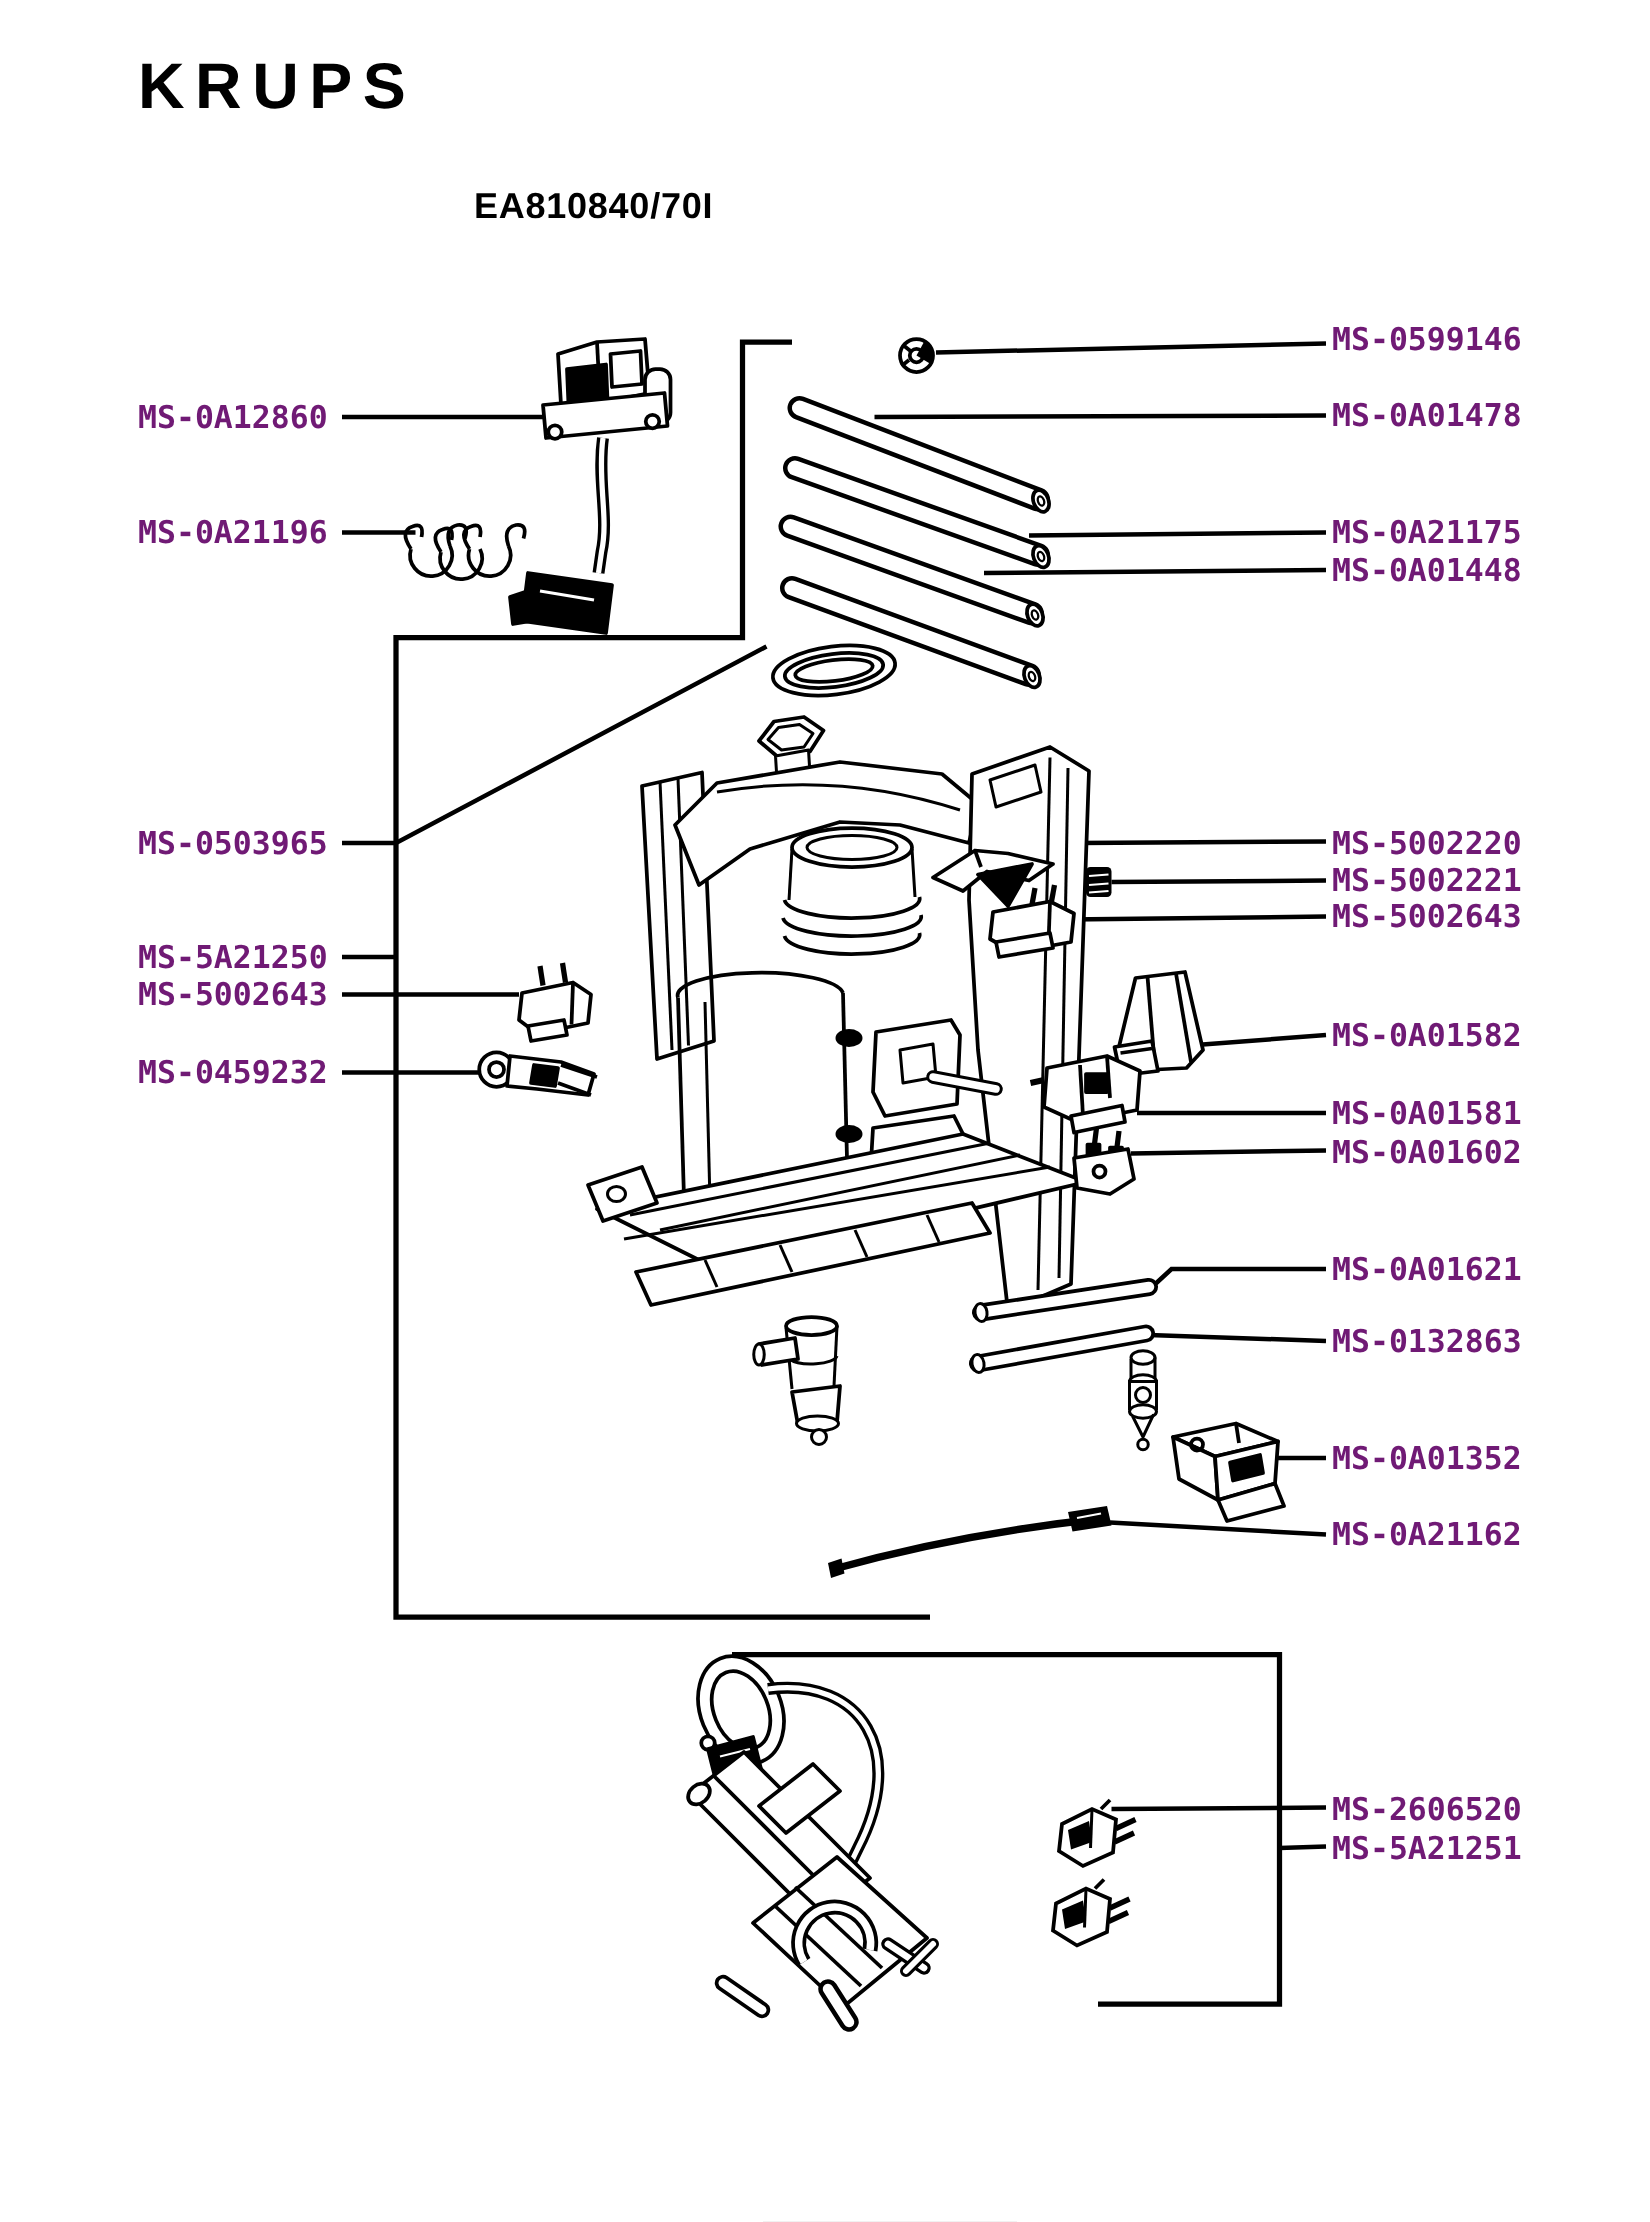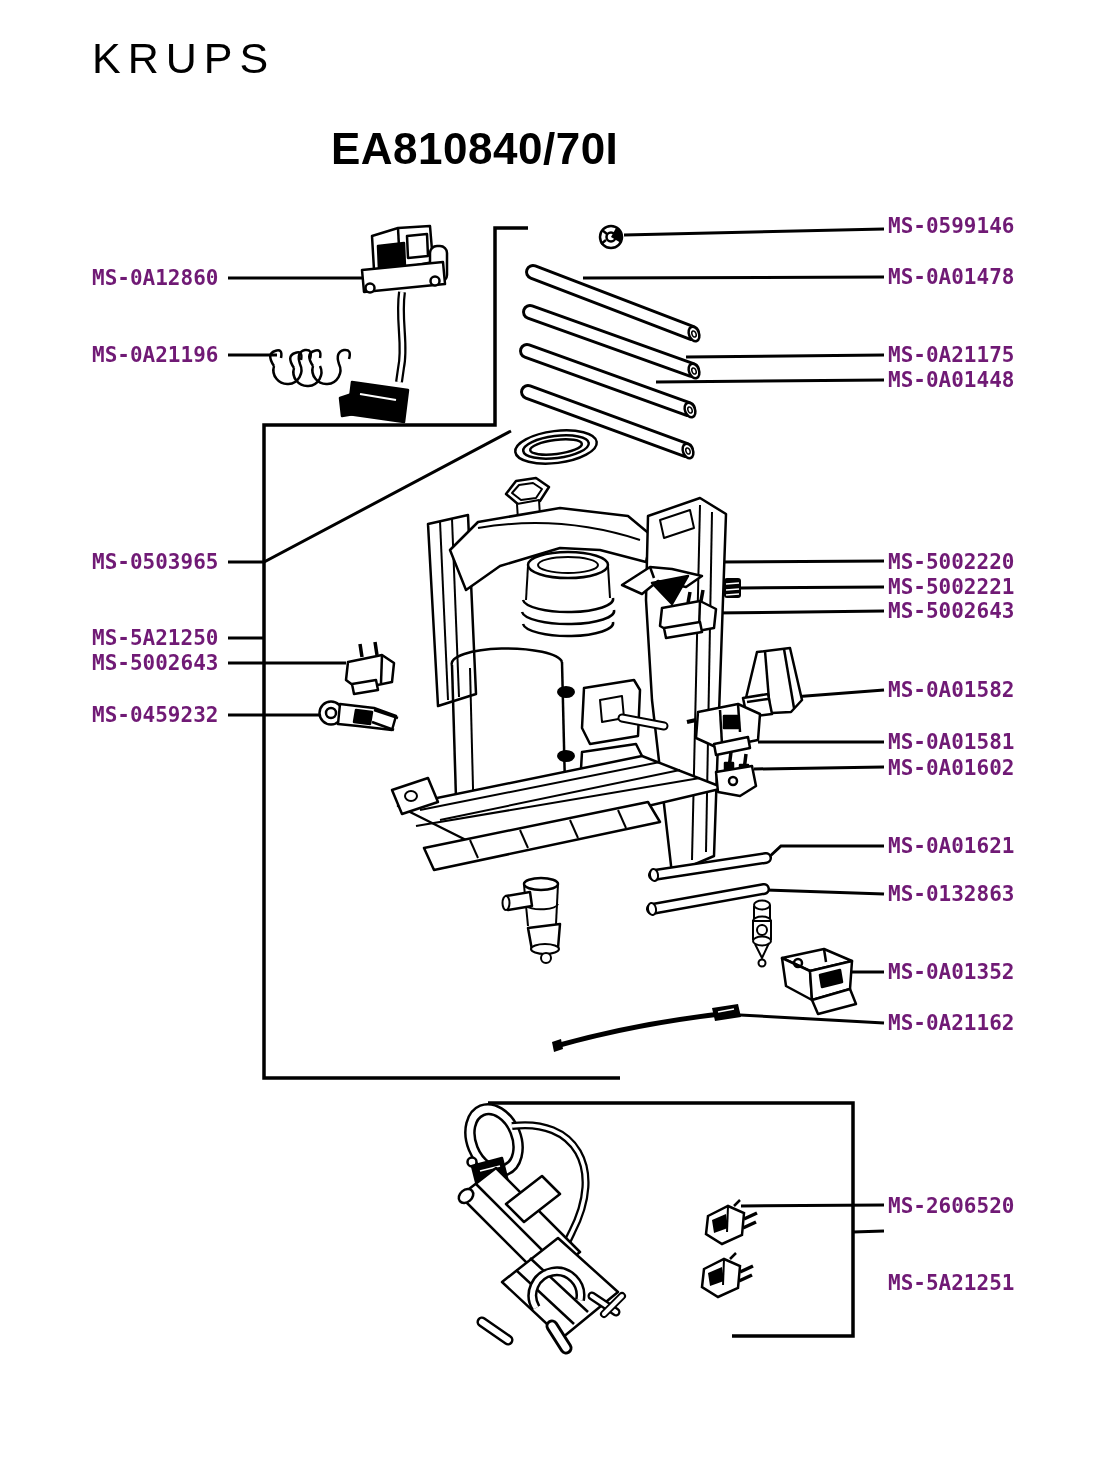--- a/index.html
+++ b/index.html
@@ -1,21 +1,21 @@
 <!DOCTYPE html>
 <html><head>
 <meta charset="utf-8">
 <style>
   html,body{margin:0;padding:0;background:#e8e8e8;}
   #page{position:relative;width:1100px;height:1481px;background:#ffffff;overflow:hidden;
         font-family:"DejaVu Sans Mono", monospace;}
   #brand{position:absolute;left:92px;top:34px;font-family:"Liberation Sans",sans-serif;
-         font-size:43px;font-weight:400;letter-spacing:7px;color:#000;}
-  #doc-title{position:absolute;left:331px;top:124px;font-family:"Liberation Sans",sans-serif;
-         font-size:44px;font-weight:700;color:#000;letter-spacing:0.5px;}
+         font-size:43px;font-weight:700;letter-spacing:7px;color:#000;}
+  #doc-title{position:absolute;left:316px;top:124px;font-family:"Liberation Sans",sans-serif;
+         font-size:24px;font-weight:700;color:#000;letter-spacing:0.5px;}
   .lbl{position:absolute;font:bold 21px "DejaVu Sans Mono",monospace;color:#701a75;
        white-space:nowrap;line-height:22px;letter-spacing:0px;}
   .lbl.left{left:92px;}
   .lbl.right{left:888px;}
   svg{position:absolute;left:0;top:0;}
   svg *{vector-effect:non-scaling-stroke;}
 </style>
 </head>
 <body>
 
@@ -39,21 +39,21 @@
   <div class="lbl right" style="top:576px">MS-5002221</div>
   <div class="lbl right" style="top:600px">MS-5002643</div>
   <div class="lbl right" style="top:679px">MS-0A01582</div>
   <div class="lbl right" style="top:731px">MS-0A01581</div>
   <div class="lbl right" style="top:757px">MS-0A01602</div>
   <div class="lbl right" style="top:835px">MS-0A01621</div>
   <div class="lbl right" style="top:883px">MS-0132863</div>
   <div class="lbl right" style="top:961px">MS-0A01352</div>
   <div class="lbl right" style="top:1012px">MS-0A21162</div>
   <div class="lbl right" style="top:1195px">MS-2606520</div>
-  <div class="lbl right" style="top:1272px">MS-5A21251</div>
+  <div class="lbl right" style="top:1221px">MS-5A21251</div>
 
   <svg width="1100" height="1481" viewBox="0 0 1100 1481">
     <defs>
       <g id="connector-shape">
         <polygon points="708,1216 728,1206 744,1213 742,1235 722,1244 706,1234" fill="#fff" stroke="#000" stroke-width="2.5"></polygon>
         <line x1="728" y1="1206" x2="727" y2="1232" stroke="#000" stroke-width="2"></line>
         <polygon points="712,1220 726,1214 728,1228 714,1233" fill="#000"></polygon>
         <line x1="744" y1="1219" x2="757" y2="1213" stroke="#000" stroke-width="3.5"></line>
         <line x1="743" y1="1228" x2="756" y2="1222" stroke="#000" stroke-width="3.5"></line>
         <line x1="734" y1="1206" x2="740" y2="1200" stroke="#000" stroke-width="2.5"></line>

